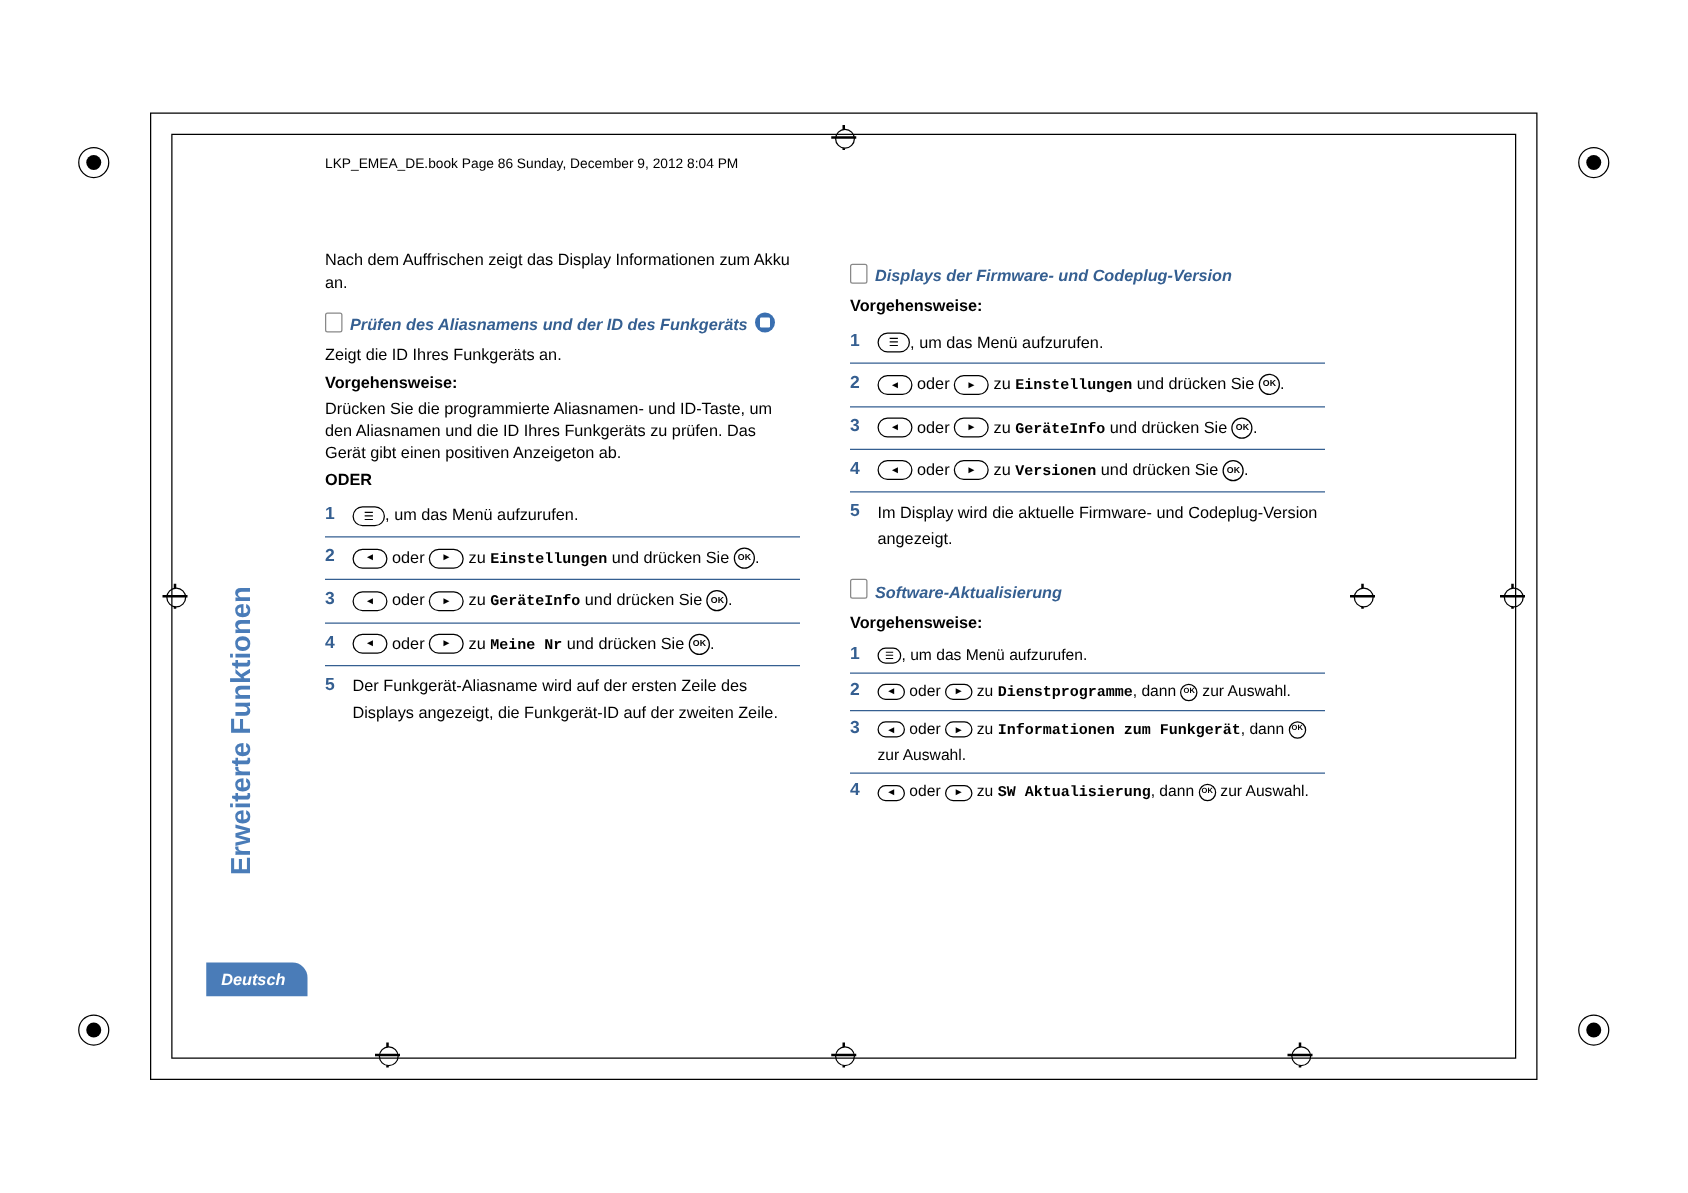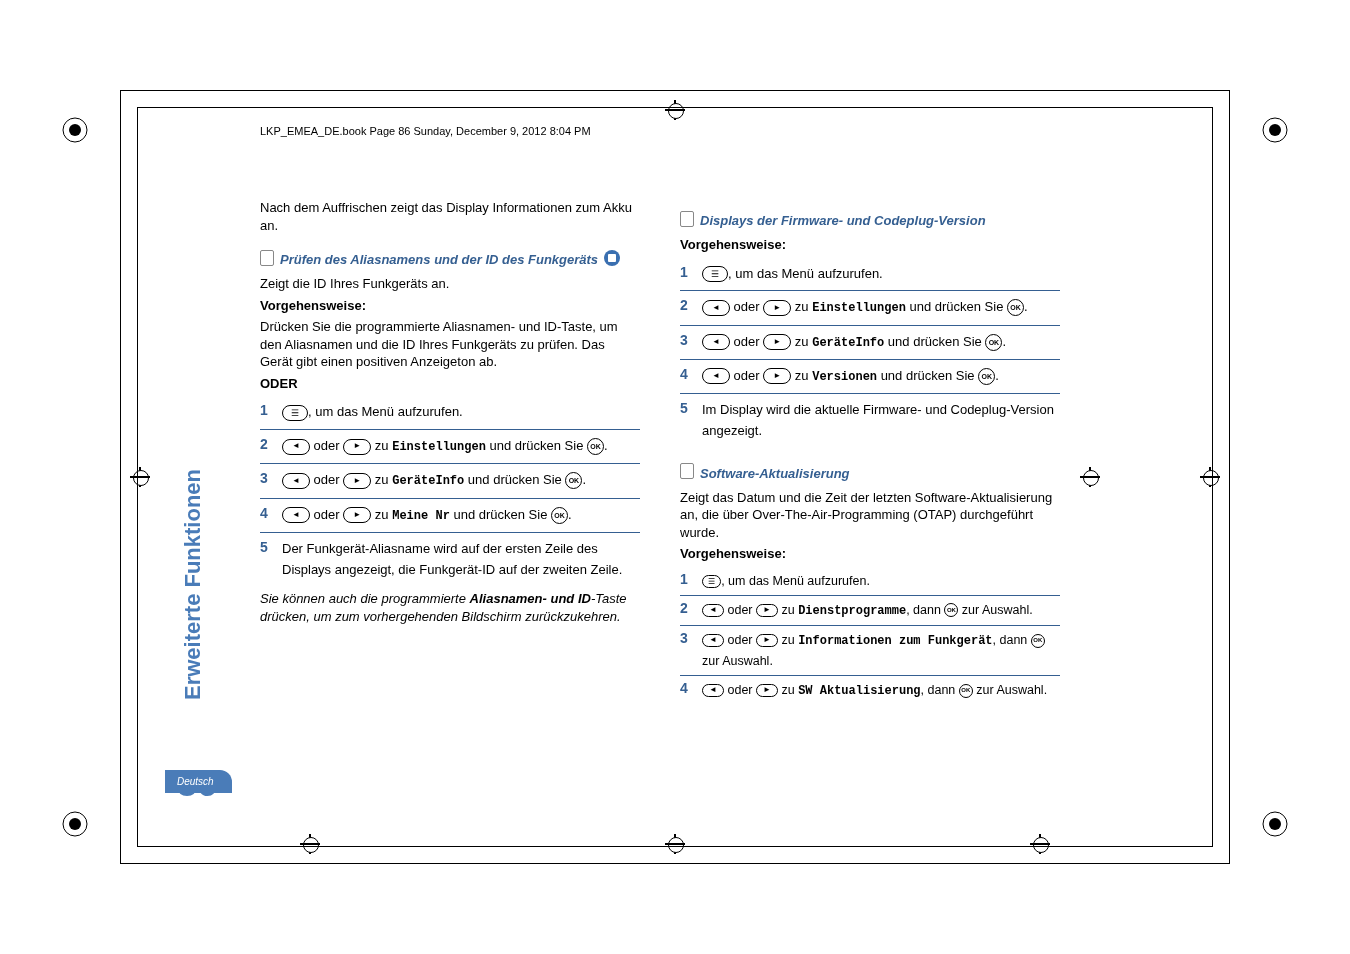--- a/index.html
+++ b/index.html
@@ -65,23 +65,23 @@
     font-size: 36px;
     font-weight: bold;
     color: #4a7cb8;
   }
   .lang-tab {
     position: absolute;
     left: 165px;
     top: 770px;
     background: #4a7cb8;
     color: #fff;
-    font-weight: normal;
+    font-weight: bold;
     font-style: italic;
-    font-size: 10px;
+    font-size: 13px;
     padding: 6px 18px 6px 12px;
     border-top-right-radius: 12px;
   }
   .section-title {
     font-weight: bold;
     font-style: italic;
     color: #355f91;
     margin: 8px 0 4px 0;
   }
   .section-row {
@@ -307,23 +307,20 @@
         <span class="step-body">
           <span class="btn-arrow arrow-left"></span><span> oder </span><span class="btn-arrow arrow-right"></span><span> zu </span><span class="monotext">Meine Nr</span><span> und drücken Sie </span><span class="btn-ok">OK</span>.
         </span>
       </li>
       <li>
         <span class="step-num">5</span>
         <span class="step-body">Der Funkgerät-Aliasname wird auf der ersten Zeile des Displays angezeigt, die Funkgerät-ID auf der zweiten Zeile.</span>
       </li>
     </ol>
 
-    <p class="italic">
-      <span>Sie können auch die programmierte </span><span class="bold">Aliasnamen- und ID</span><span>-Taste drücken, um zum vorhergehenden Bildschirm zurückzukehren.</span>
-    </p>
   </div>
 
   <div class="col">
     <div class="section-row">
       <span class="doc-icon"></span>
       <span class="section-title">Displays der Firmware- und Codeplug-Version</span>
     </div>
     <p class="bold">Vorgehensweise:</p>
 
     <ol class="steps">
@@ -354,21 +351,20 @@
       <li>
         <span class="step-num">5</span>
         <span class="step-body">Im Display wird die aktuelle Firmware- und Codeplug-Version angezeigt.</span>
       </li>
     </ol>
 
     <div class="section-row">
       <span class="doc-icon"></span>
       <span class="section-title">Software-Aktualisierung</span>
     </div>
-    <p>Zeigt das Datum und die Zeit der letzten Software-Aktualisierung an, die über Over-The-Air-Programming (OTAP) durchgeführt wurde.</p>
     <p class="bold">Vorgehensweise:</p>
 
     <div class="small-steps">
     <ol class="steps">
       <li>
         <span class="step-num">1</span>
         <span class="step-body">
           <span class="btn-rect">☰</span><span>, um das Menü aufzurufen.</span>
         </span>
       </li>

